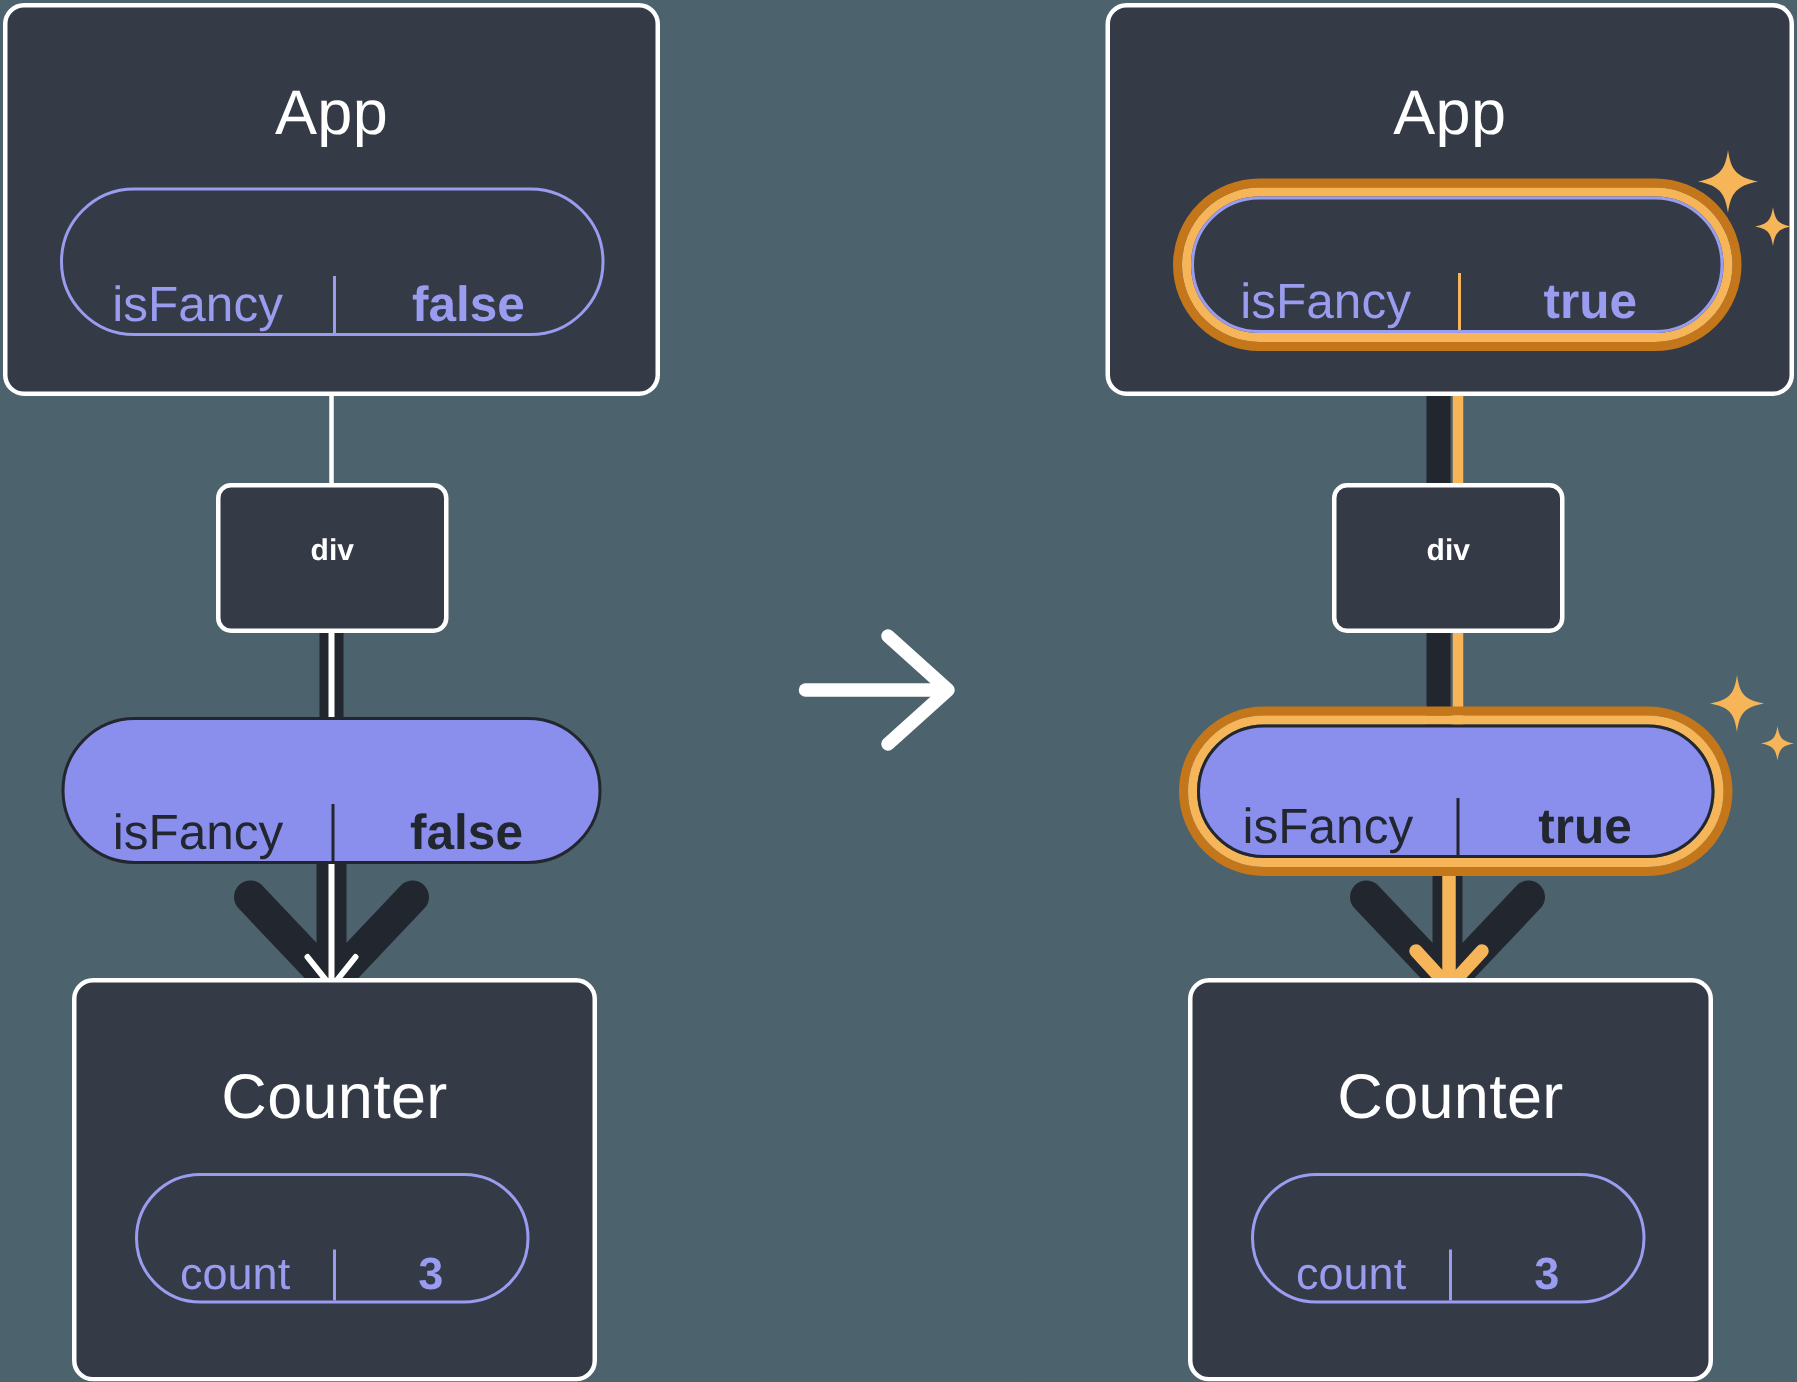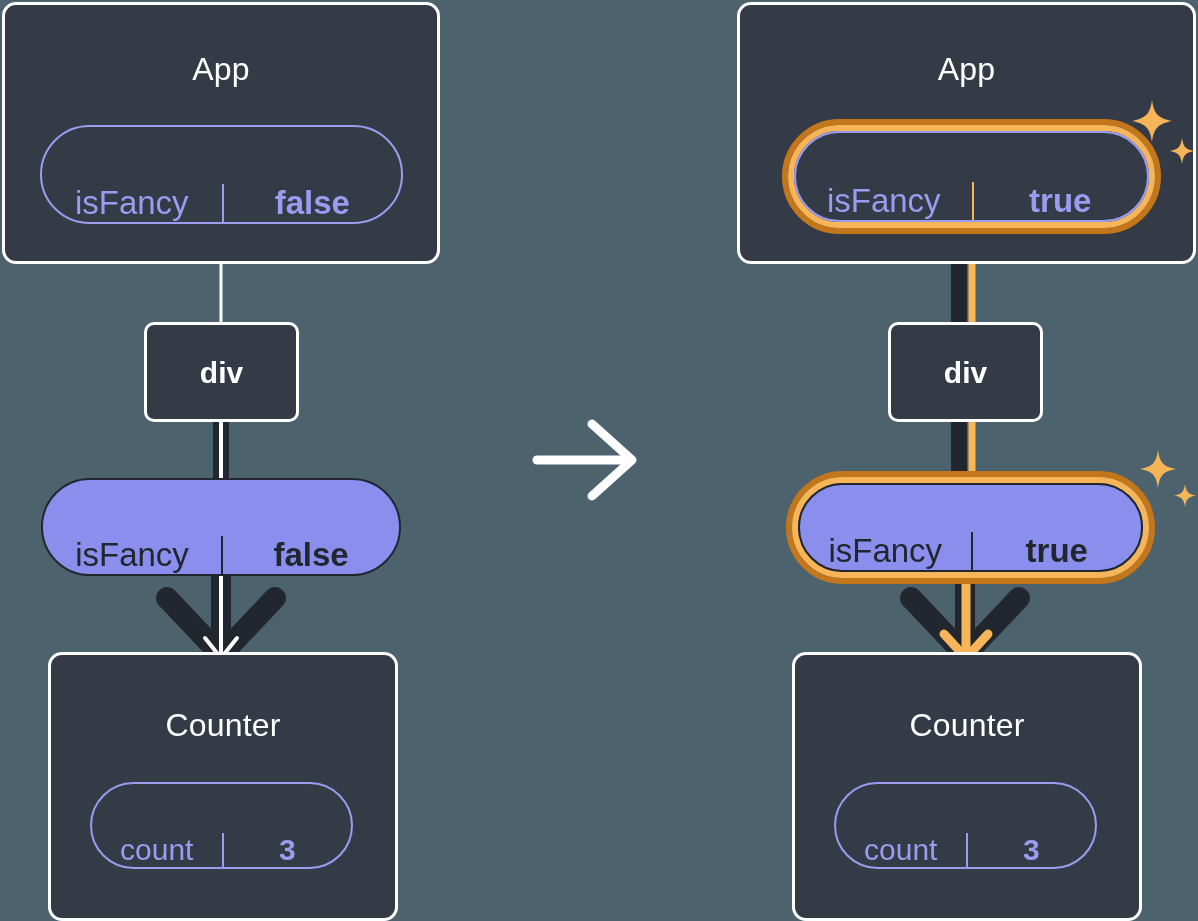--- a/index.html
+++ b/index.html
@@ -34,35 +34,35 @@
     background: #343a46;
     border: 3px solid #ffffff;
     border-radius: 14px;
   }
   .box-title {
     position: absolute;
     left: 0;
     right: 0;
     text-align: center;
     color: #ffffff;
-    font-size: 32px;
+    font-size: 42px;
     font-weight: 400;
     letter-spacing: 0.2px;
     white-space: nowrap;
   }
   .box-div {
     border-radius: 10px;
   }
   .div-label {
     position: absolute;
     left: 0;
     right: 0;
     text-align: center;
     color: #ffffff;
-    font-size: 30px;
+    font-size: 20px;
     font-weight: 700;
     white-space: nowrap;
   }
   
   .pill {
     position: absolute;
     box-sizing: border-box;
     display: flex;
     align-items: flex-end;
     border-radius: 999px;

